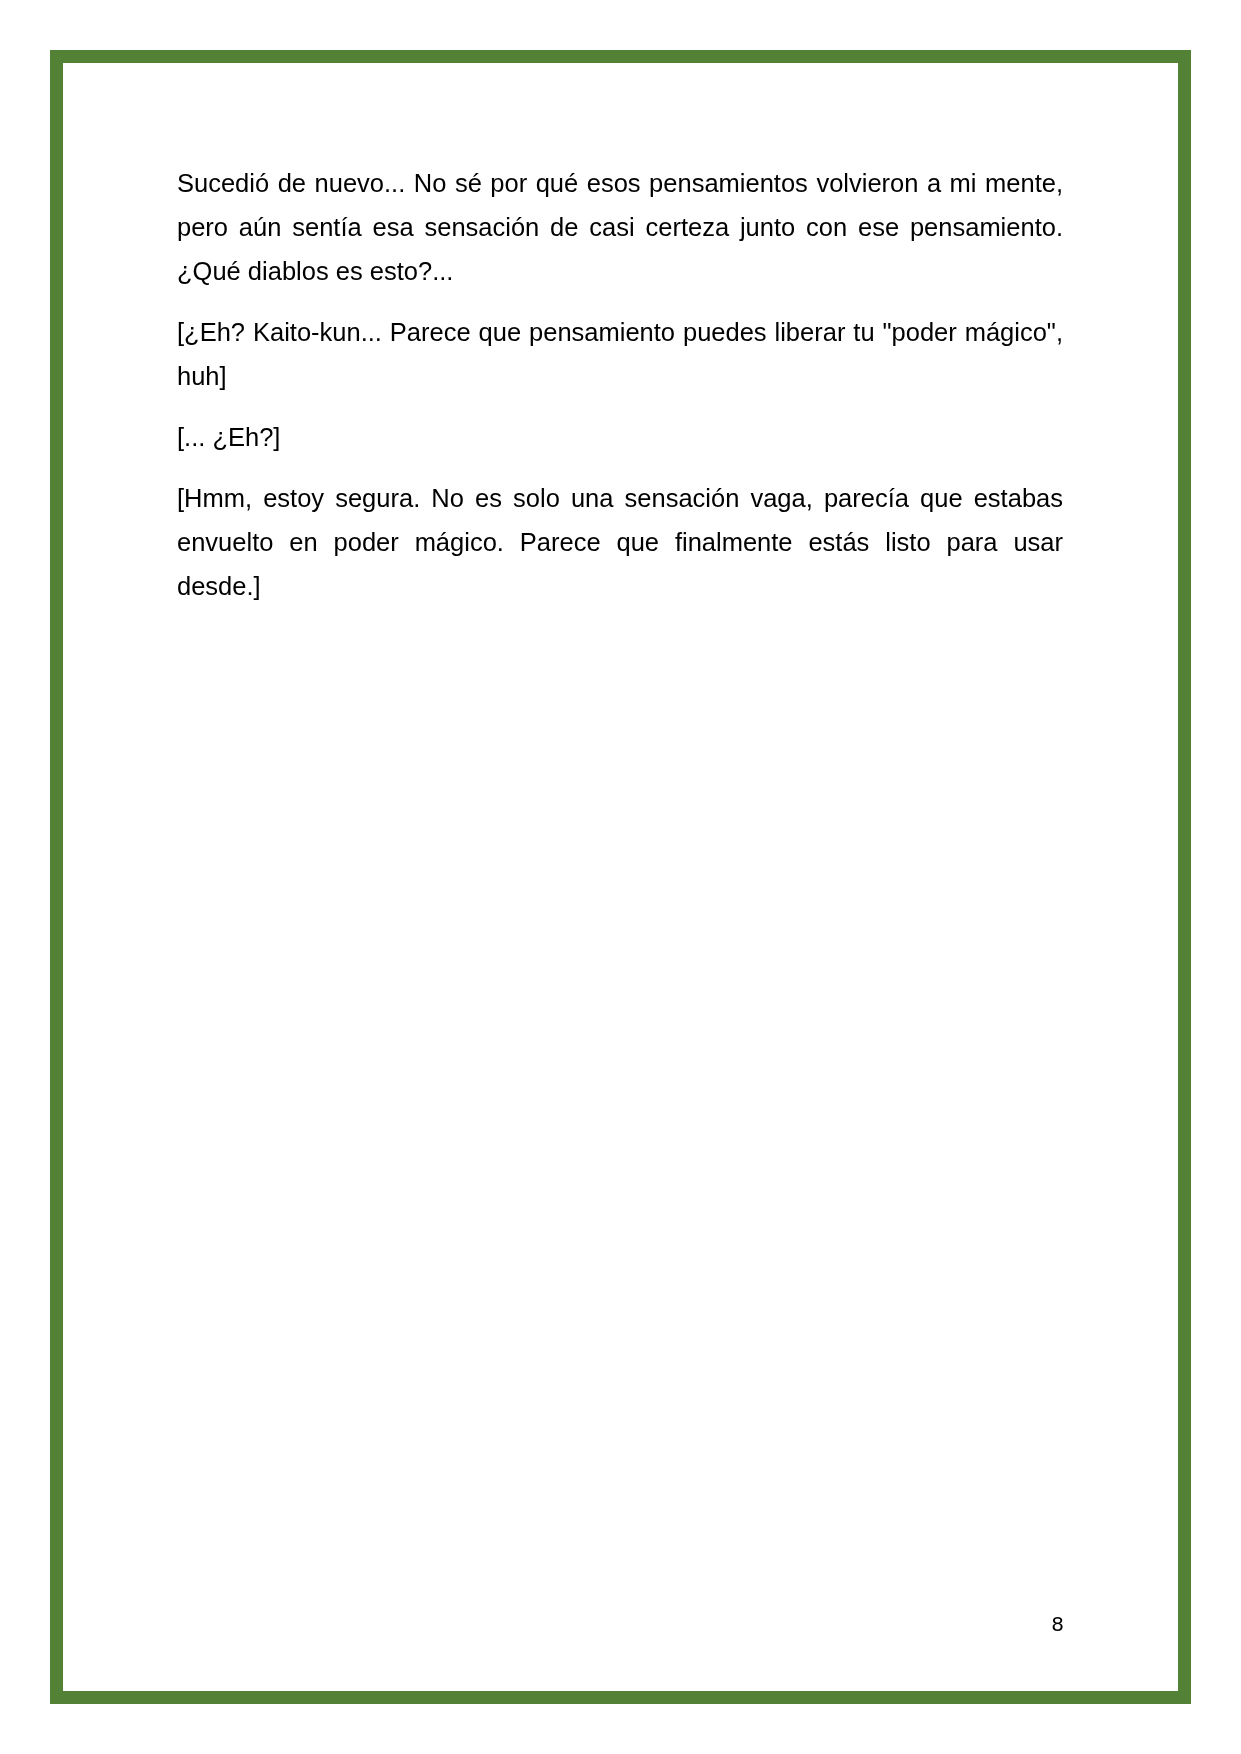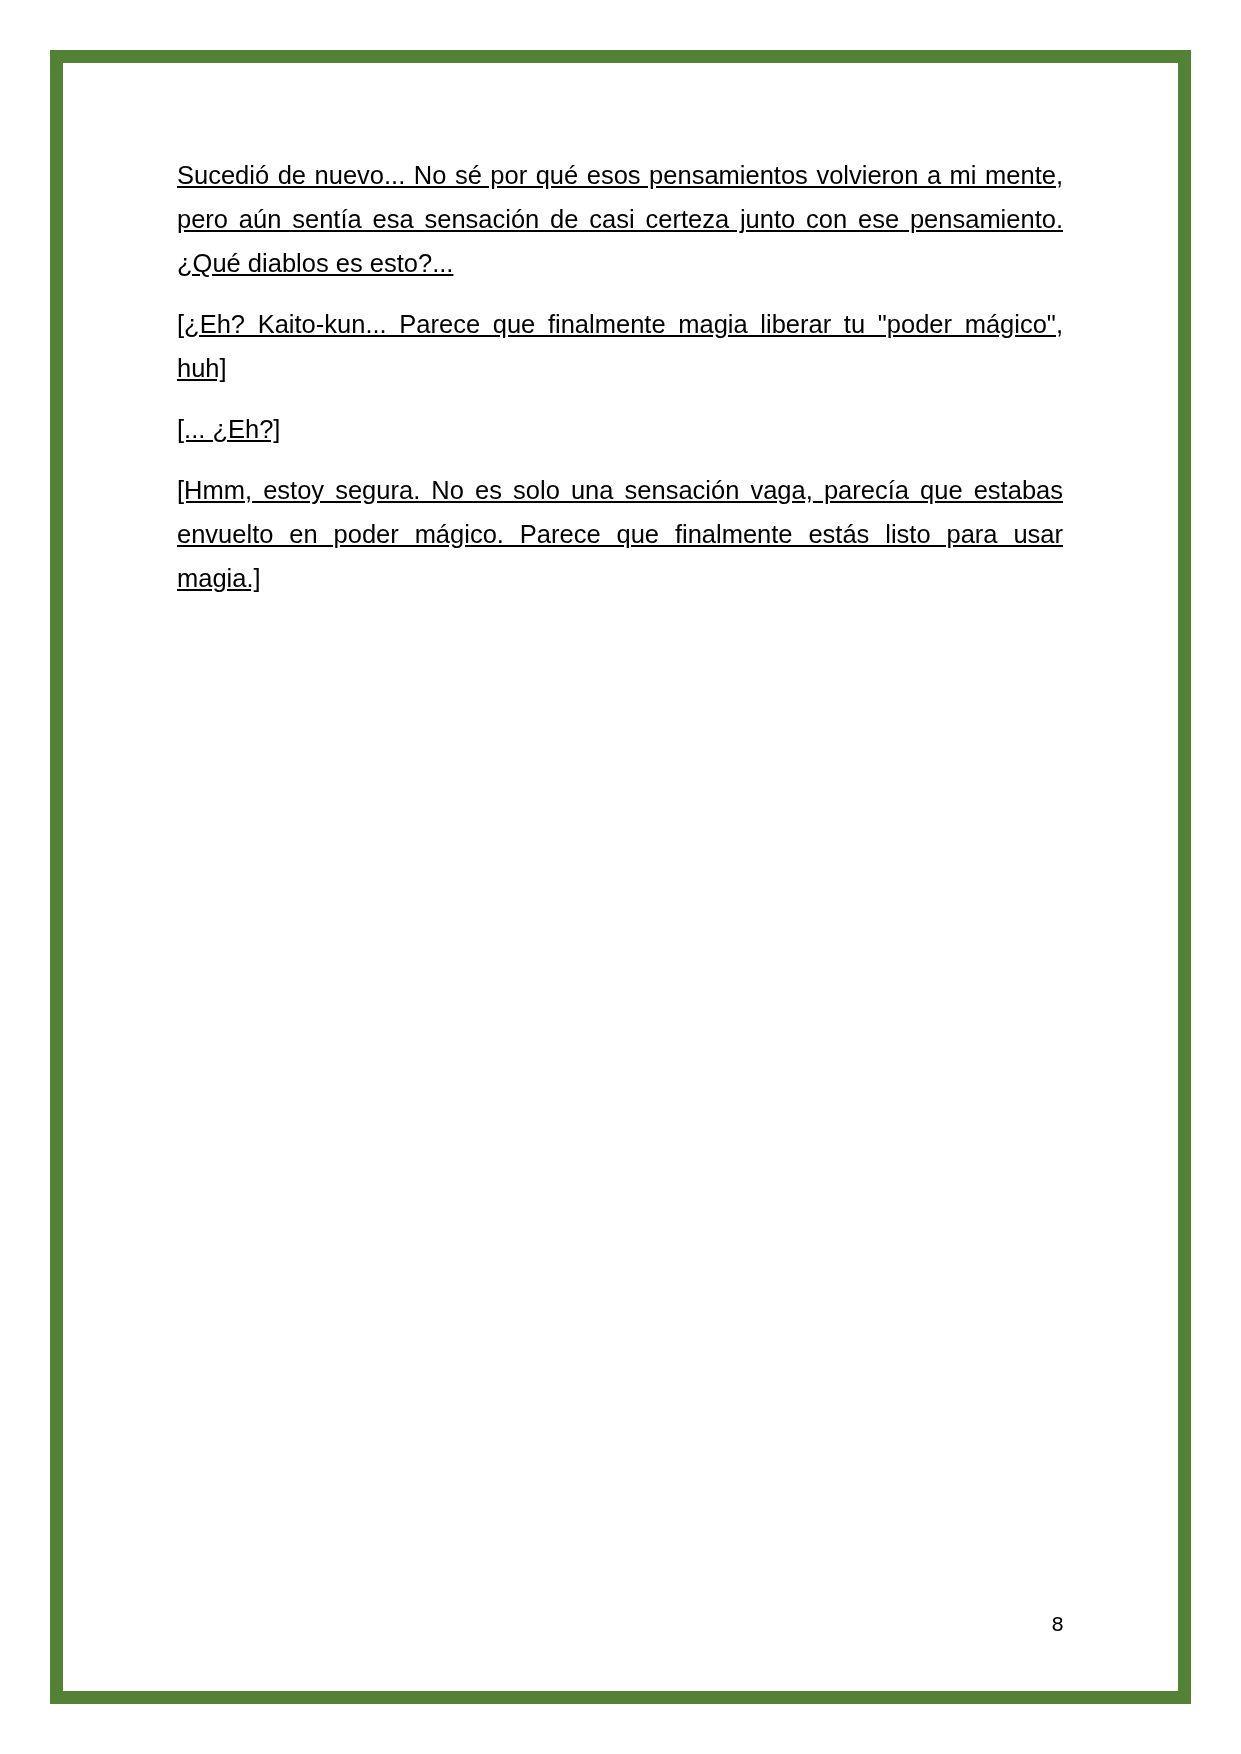--- a/index.html
+++ b/index.html
@@ -15,40 +15,39 @@
       position: absolute;
       left: 177px;
       top: 153px;
       width: 886px;
       font-family: "Liberation Sans", sans-serif;
       font-size: 25.5px;
       line-height: 44px;
       color: #000000;
     }
     .content p {
-      margin: 0 0 17px 0;
+      margin: 8px 0 17px 0;
       text-align: justify;
-      text-decoration: underline;
     }
     .page-number {
       position: absolute;
       left: 1040px;
       top: 1612px;
       width: 24px;
       text-align: right;
       font-family: "DejaVu Sans", sans-serif;
       font-size: 20px;
       color: #000000;
     }
   </style>
 </head>
 <body>
 
 <div class="page-border"></div>
 
 <div class="content">
   <p>Sucedió de nuevo... No sé por qué esos pensamientos volvieron a mi mente, pero aún sentía esa sensación de casi certeza junto con ese pensamiento. ¿Qué diablos es esto?...</p>
-  <p>[¿Eh? Kaito-kun... Parece que finalmente magia liberar tu "poder mágico", huh]</p>
+  <p>[¿Eh? Kaito-kun... Parece que pensamiento puedes liberar tu "poder mágico", huh]</p>
   <p>[... ¿Eh?]</p>
-  <p>[Hmm, estoy segura. No es solo una sensación vaga, parecía que estabas envuelto en poder mágico. Parece que finalmente estás listo para usar magia.]</p>
+  <p>[Hmm, estoy segura. No es solo una sensación vaga, parecía que estabas envuelto en poder mágico. Parece que finalmente estás listo para usar desde.]</p>
 </div>
 
 <div class="page-number">8</div>
 
 </body></html>

